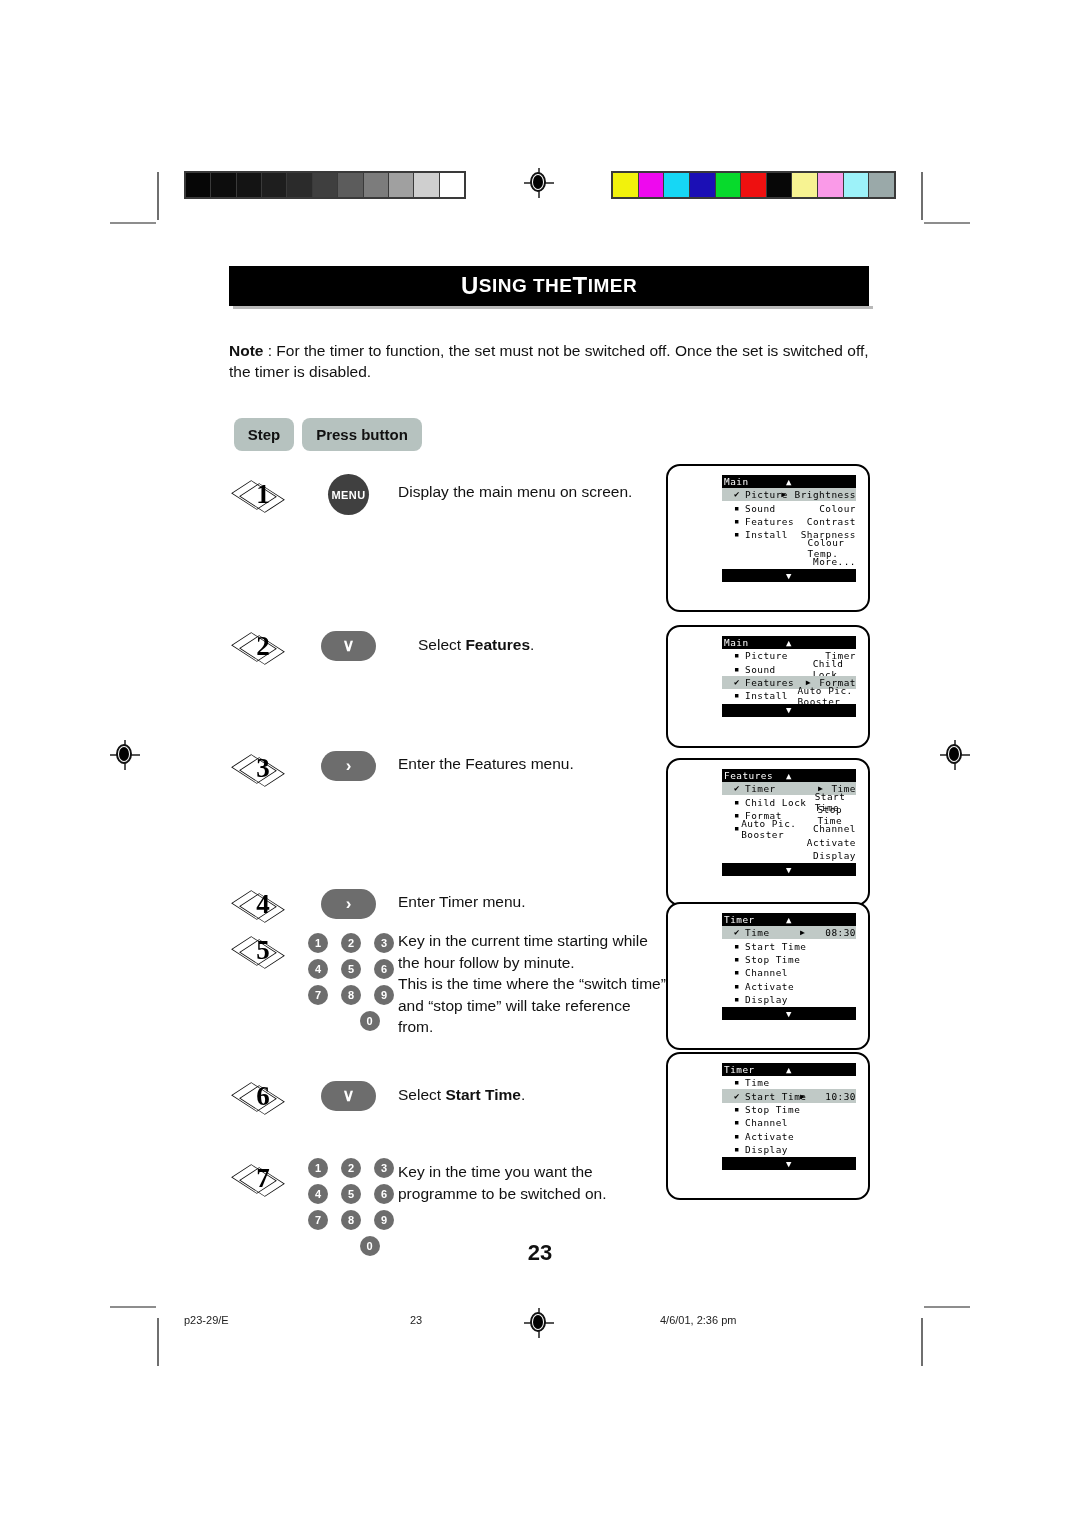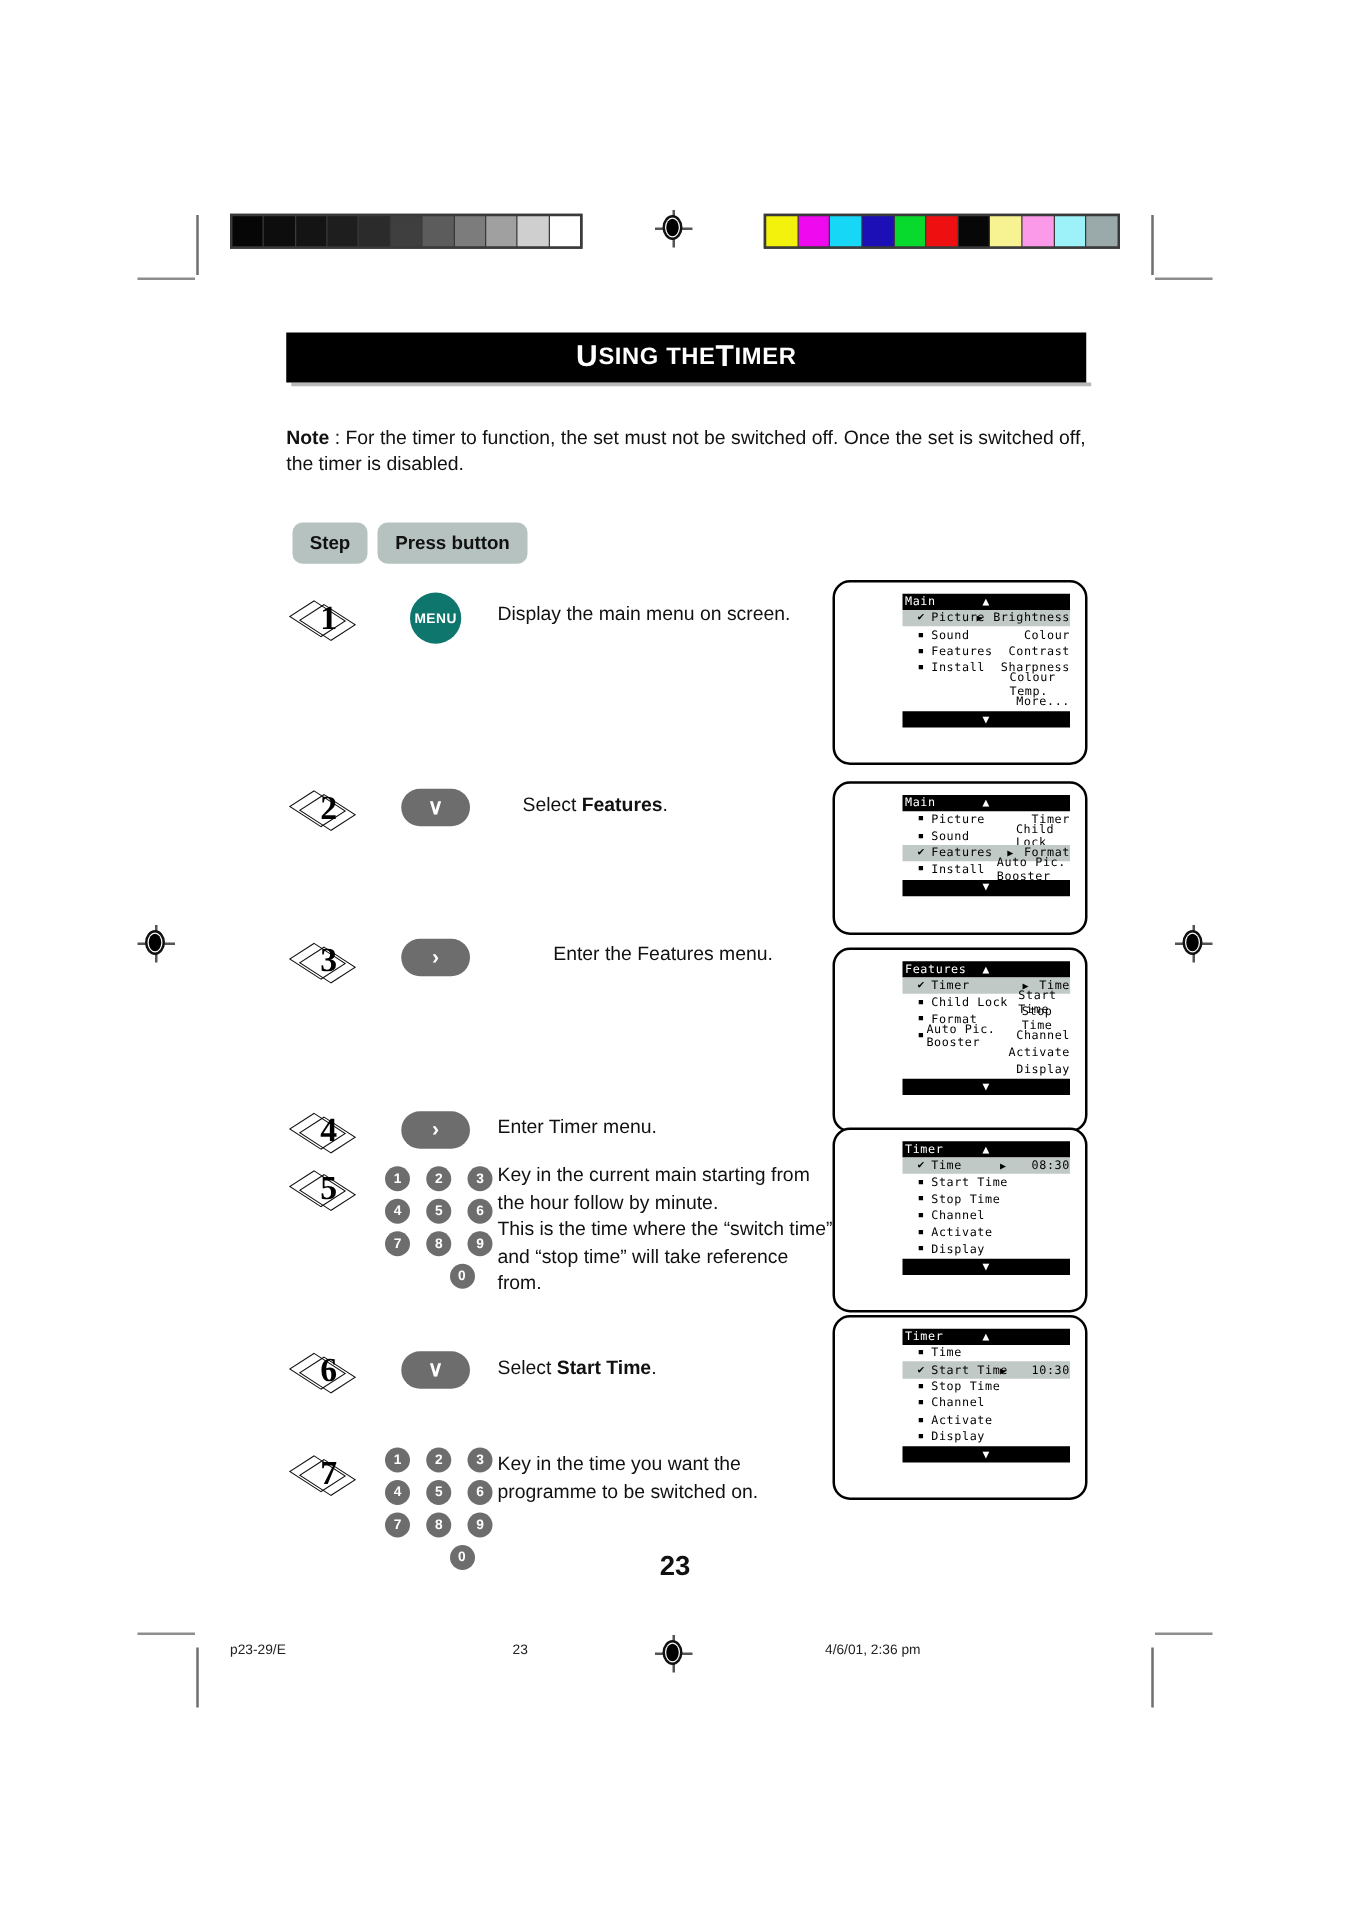--- a/index.html
+++ b/index.html
@@ -153,21 +153,21 @@
     position: absolute;
     left: 0; top: 0; width: 62px; height: 40px;
     display: flex; align-items: center; justify-content: center;
     z-index: 3;
   }
 
   .btn-round {
     position: absolute;
     width: 41px; height: 41px;
     border-radius: 50%;
-    background: #0f766e;
+    background: #404040;
     color: #fff;
     display: flex; align-items: center; justify-content: center;
     font-size: 11px; font-weight: bold;
     letter-spacing: 0.4px;
   }
   .btn-pillbtn {
     position: absolute;
     width: 55px; height: 30px;
     border-radius: 15px;
     background: #6d6d6d;
@@ -398,21 +398,21 @@
   </div>
 
   <div class="stepnum" style="left:232px; top:748px;">
     <div class="dia"></div>
       <div class="dia2"></div>
     <div class="val">3</div>
   </div>
   <div class="btn-pillbtn" style="left:321px; top:751px;">
     <span class="glyph">›</span>
   </div>
-  <div class="desc" style="left:398px; top:753px; width:265px;text-align:center;">Enter the Features menu.</div>
+  <div class="desc" style="left:398px; top:753px; width:265px;">Enter the Features menu.</div>
 
   <div class="stepnum" style="left:232px; top:884px;">
     <div class="dia"></div>
       <div class="dia2"></div>
     <div class="val">4</div>
   </div>
   <div class="btn-pillbtn" style="left:321px; top:889px;">
     <span class="glyph">›</span>
   </div>
   <div class="desc" style="left:398px; top:891px; width:265px;">Enter Timer menu.</div>
@@ -436,21 +436,21 @@
     <div class="krow">
       <div class="key">7</div>
       <div class="key">8</div>
       <div class="key">9</div>
     </div>
     <div class="krow zero">
       <div class="key">0</div>
     </div>
   </div>
   <div class="desc" style="left:398px; top:930px; width:272px;">
-    <span>Key in the current main starting from</span><br>
+    <span>Key in the current time starting while</span><br>
     <span>the hour follow by minute.</span><br>
     <span>This is the time where the “switch time”</span><br>
     <span>and “stop time” will take reference</span><br>
     <span>from.</span>
   </div>
 
   <div class="stepnum" style="left:232px; top:1076px;">
     <div class="dia"></div>
       <div class="dia2"></div>
     <div class="val">6</div>

